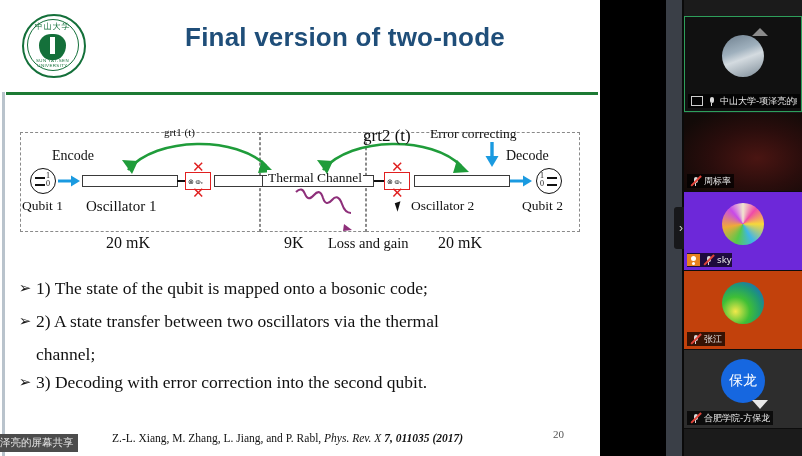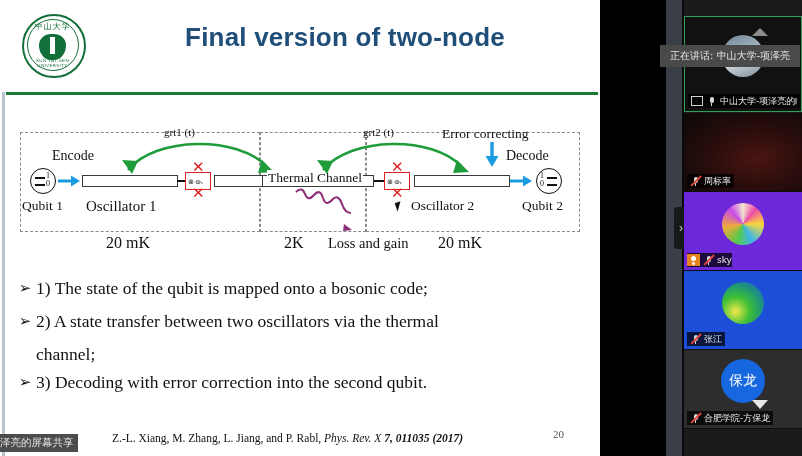--- a/index.html
+++ b/index.html
@@ -197,33 +197,33 @@
         </div>
 
         <div class="lbl" style="left:405px;top:72px;font-size:13.5px;">Oscillator 2</div>
         <div class="lbl" style="left:516px;top:72px;font-size:13.5px;">Qubit 2</div>
 
         <svg style="position:absolute;left:305px;top:8px;" width="162" height="44">
           <path d="M 12 36 C 40 2, 122 2, 150 32" stroke="#1f9c3a" stroke-width="2.6" fill="none"></path>
           <polygon points="16,40 6,26 22,27" fill="#1f9c3a"></polygon>
           <polygon points="146,26 158,38 142,39" fill="#1f9c3a"></polygon>
         </svg>
-        <div class="lbl" style="left:357px;top:0px;font-size:11px;"><span>grt2 (t)</span></div>
-
-        <div class="lbl" style="left:436px;top:0px;font-size:13.5px;">Error correcting</div>
+        <div class="lbl" style="left:357px;top:0px;font-size:17px;"><span>grt2 (t)</span></div>
+
+        <div class="lbl" style="left:424px;top:0px;font-size:13.5px;">Error correcting</div>
         <svg style="position:absolute;left:478px;top:16px;" width="16" height="26">
           <line x1="8" y1="0" x2="8" y2="16" stroke="#1a9ae0" stroke-width="3.4"></line>
           <polygon points="1.5,14 14.5,14 8,25" fill="#1a9ae0"></polygon>
         </svg>
         <div class="lbl" style="left:500px;top:22px;font-size:14px;">Decode</div>
 
         <div class="cursor" style="left:390px;top:76px;"></div>
 
         <div class="temp" style="left:100px;top:108px;">20 mK</div>
-        <div class="temp" style="left:278px;top:108px;">2K</div>
+        <div class="temp" style="left:278px;top:108px;">9K</div>
         <div class="temp" style="left:322px;top:109px;font-size:14.5px;">Loss and gain</div>
         <div class="temp" style="left:432px;top:108px;">20 mK</div>
       </div>
 
       <div id="bullets">
         <div class="brow">
           <div class="bmark">➢</div>
           <div class="btext">1) The state of the qubit is mapped onto a bosonic code;</div>
         </div>
         <div class="brow">
@@ -285,21 +285,21 @@
           <span class="host"></span>
           <span class="micoff">
               <span class="mbody"></span>
               <span class="mstand"></span>
               <span class="slash"></span>
             </span>
           <span class="nm">sky</span>
         </div>
       </div>
 
-      <div class="tile" style="top:271px;height:78px;background:#1d4ed8;">
+      <div class="tile" style="top:271px;height:78px;background:#c2410c;">
         <div class="avatar" style="width:42px;height:42px;margin-top:-7px;
              background:radial-gradient(circle at 32% 70%,#f2e94b 0%,#3fbf36 35%,#1f9a72 62%,#1d6fb8 85%,#16324f 100%);"></div>
         <div class="namebar">
           <span class="micoff">
               <span class="mbody"></span>
               <span class="mstand"></span>
               <span class="slash"></span>
             </span>
           <span class="nm">张江</span>
         </div>
@@ -318,15 +318,14 @@
           <span class="nm">合肥学院-方保龙</span>
         </div>
       </div>
     </div>
 
     <div style="position:absolute;left:84px;top:0;width:118px;height:456px;pointer-events:none;"></div>
   </div>
 
   <div id="uparrow"></div>
   <div id="downarrow"></div>
-  <div id="tooltip">正在讲话: 中山大学-项泽亮</div>
 
 </div>
 
 </body></html>

